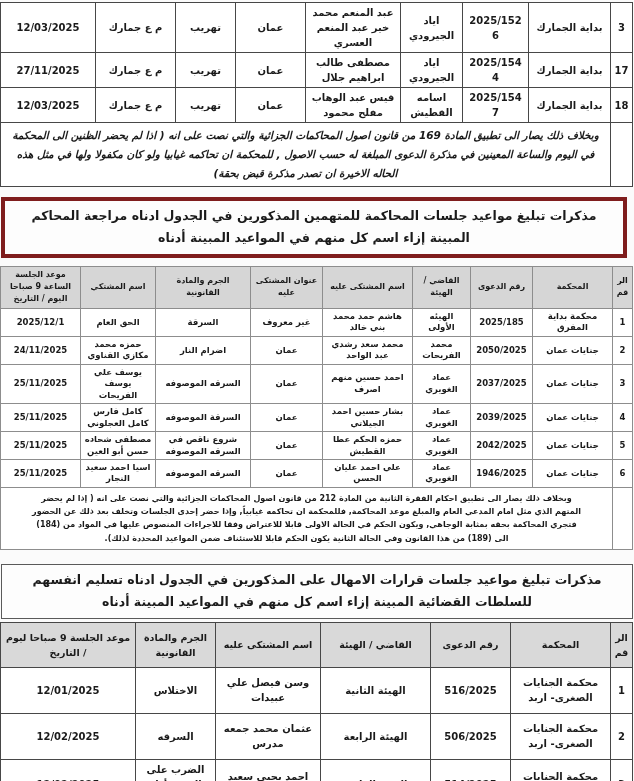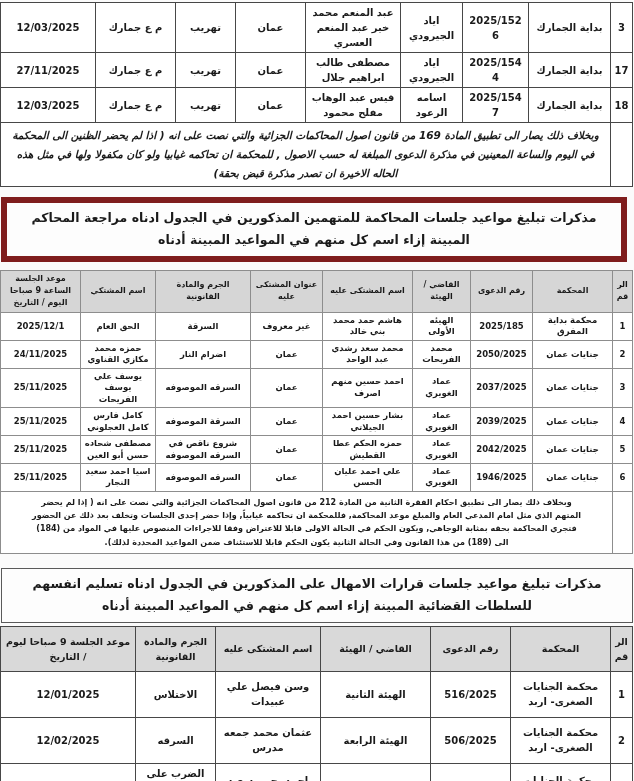--- a/index.html
+++ b/index.html
@@ -25,21 +25,21 @@
 
   
   .t1 td { font-size:10px; height:34px; line-height:1.5; }
   .t1 .footnote-cell { font-size:10.5px; height:59px; line-height:1.8; padding:3px 8px;font-style:italic; }
 
   
   .heading {
     font-size:12.5px; font-weight:bold; text-align:center;
     line-height:1.8; padding:4px 10px; background:#fdfdfd;
   }
-  .h2box { border:6px solid #7f1d1d; margin:10px 6px 8px 0; }
+  .h2box { border:4px solid #7f1d1d; margin:10px 6px 8px 0; }
   .h3box { border:1px solid #5a5a5a; margin:14px 0 3px 0; }
 
   
   .t2 td, .t2 th { border-color:#8d8d8d; }
   .t2 th { background:#d6d6d6; font-size:8px; height:42px; line-height:1.55; font-weight:bold; }
   .t2 td { font-size:8.5px; height:24px; line-height:1.35; }
   .t2 .footnote-cell { font-size:8px; font-weight:600; height:52px; line-height:1.65; padding:4px 28px;margin-top:8px; }
 
   
   .t3 th { background:#d9d9d9; font-size:9.5px; height:45px; line-height:1.6; }
@@ -82,21 +82,21 @@
           <td>مصطفى طالب ابراهيم جلال</td>
           <td>عمان</td>
           <td>تهريب</td>
           <td>م ع جمارك</td>
           <td>27/11/2025</td>
         </tr>
         <tr>
           <td>18</td>
           <td>بداية الجمارك</td>
           <td>2025/1547</td>
-          <td>اسامه الرعود</td>
+          <td>اسامه القطيش</td>
           <td>قيس عبد الوهاب مفلح محمود</td>
           <td>عمان</td>
           <td>تهريب</td>
           <td>م ع جمارك</td>
           <td>12/03/2025</td>
         </tr>
         <tr class="footnote-row">
           <td></td>
           <td colspan="8" class="footnote-cell">وبخلاف ذلك يصار الى تطبيق المادة 169 من قانون اصول المحاكمات الجزائية والتي نصت على انه ( اذا لم يحضر الظنين الى المحكمة في اليوم والساعة المعينين في مذكرة الدعوى المبلغة له حسب الاصول , للمحكمة ان تحاكمه غيابيا ولو كان مكفولا ولها في مثل هذه الحاله الاخيرة ان تصدر مذكرة قبض بحقة)</td>
         </tr>

